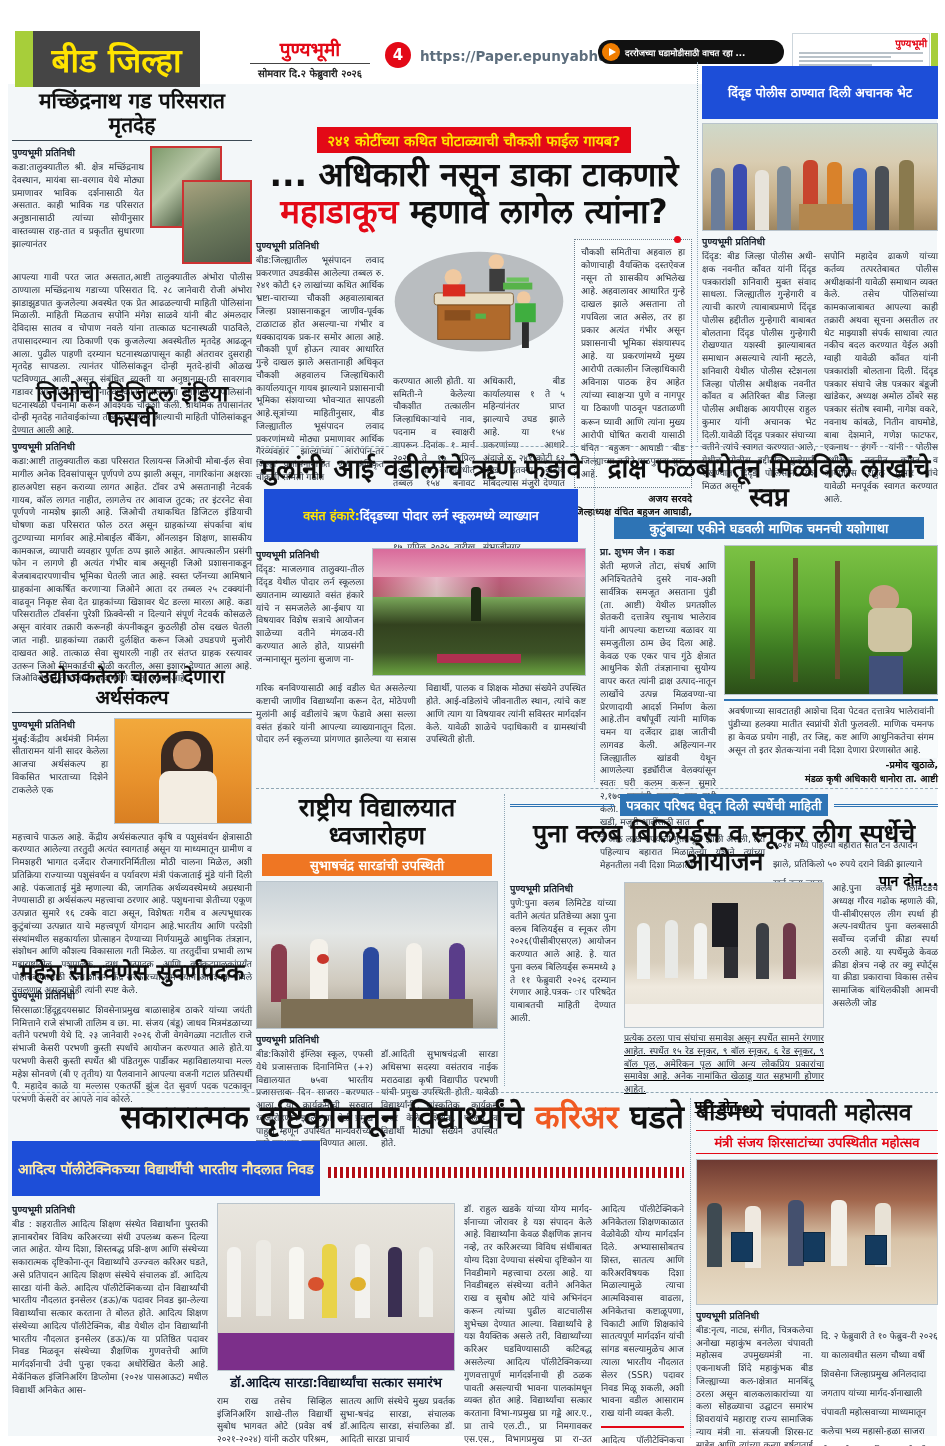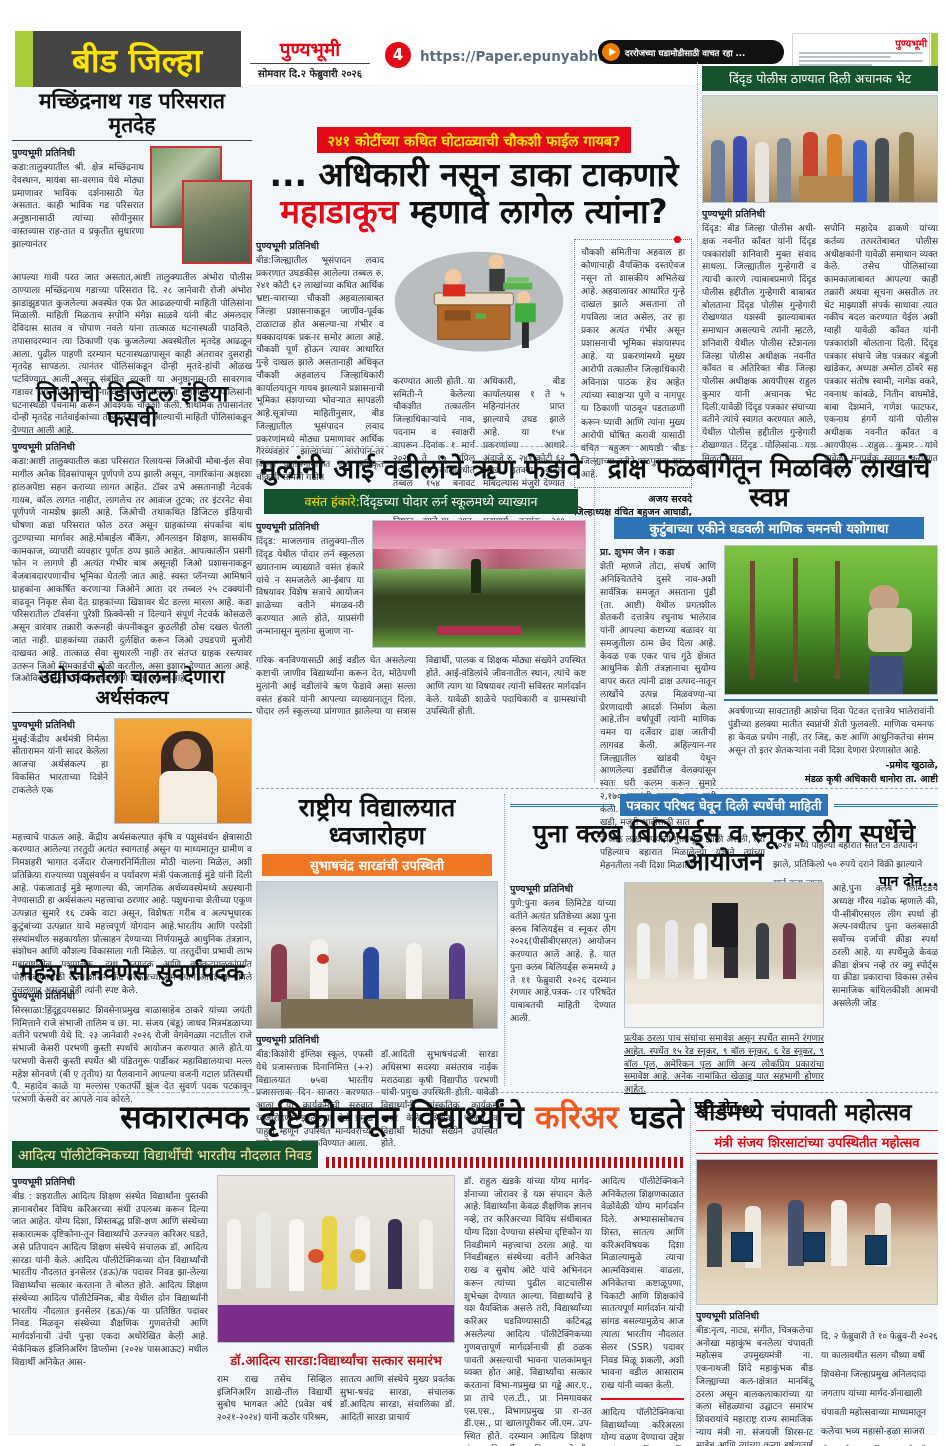--- a/index.html
+++ b/index.html
@@ -5,21 +5,21 @@
   html,body{margin:0;padding:0;background:#ffffff;}
   *{box-sizing:border-box;}
   body{font-family:"DejaVu Sans","Liberation Sans",sans-serif;}
   #page{position:relative;width:945px;height:1446px;background:#ffffff;overflow:hidden;}
   #content-tint{position:absolute;left:8px;top:84px;width:929px;height:1352px;background:#f3f7f9;}
   .abs{position:absolute;}
   .hl{font-weight:800;color:#101010;line-height:1.12;}
   .body-txt{font-size:9px;line-height:1.42;text-align:justify;color:#232c38;}
   .byline{font-weight:700;font-size:9.5px;color:#18202b;margin-bottom:2px;}
   .kicker-red{background:#e30917;color:#ffe400;font-weight:800;text-align:center;padding:3px 10px;font-size:14.5px;}
-  .bar-red{background:#14532d;color:#ffffff;font-weight:400;text-align:center;padding:4px 6px;font-size:12.5px;}
+  .bar-red{background:#1d4ed8;color:#ffffff;font-weight:700;text-align:center;padding:18px 6px;font-size:12.5px;}
   .bar-blue{background:#2e74b5;color:#ffffff;font-weight:800;text-align:center;padding:2px 6px;font-size:13px;}
   .bar-orange{background:#ef7623;color:#ffffff;font-weight:800;text-align:center;padding:2px 6px;font-size:13px;}
   .photo{position:relative;overflow:hidden;border:1px solid #b9c4cc;}
   .cols2{column-count:2;column-gap:10px;}
   .pan{font-weight:800;color:#000;font-size:14px;text-align:center;}
   .sepH{border-top:1px dashed #8fa6b4;}
   .sepV{border-left:1px dotted #8fa6b4;}
   .quote-box{border:1.5px dotted #6b7c89;padding:6px;font-size:9px;line-height:1.45;text-align:justify;color:#1c2430;position:relative;background:#f8fbfc;}
   .quote-dot{position:absolute;top:-4px;right:10px;width:7px;height:7px;border-radius:50%;background:#e30917;}
   .sig{font-weight:800;font-size:9.5px;text-align:right;color:#101010;line-height:1.4;}
@@ -29,21 +29,21 @@
   .play-tri{width:0;height:0;border-left:7px solid #fff;border-top:4.5px solid transparent;border-bottom:4.5px solid transparent;margin-left:2px;}
   .mini-line{height:2px;background:#b9c2c9;margin:2px 4px;}
   .hatch{background:repeating-linear-gradient(90deg,#b30d16 0 3px,#fff 3px 6px);height:11px;flex:1;margin-top:8px;}
 </style>
 </head>
 <body>
 
 <div id="page">
   <div id="content-tint"></div>
 
-  <div class="abs" style="left:15px;top:31px;width:226px;height:56px;background:#454545;display:flex;align-items:center;">
+  <div class="abs" style="left:15px;top:31px;width:185px;height:56px;background:#454545;display:flex;align-items:center;">
     <div style="width:18px;height:100%;background:#a7ce3a;"></div>
     <div style="flex:1;text-align:center;font-weight:800;font-size:33px;"><span style="color:#ffe400;">बीड जिल्हा</span></div>
   </div>
 
   <div class="abs" style="left:250px;top:36px;width:120px;text-align:center;">
     <div style="color:#e30917;font-weight:800;font-size:19px;">पुण्यभूमी</div>
     <div style="border-top:1.5px solid #444;margin:1px 0 2px;"></div>
     <div style="font-size:10px;font-weight:700;color:#222;">सोमवार दि.२ फेब्रुवारी २०२६</div>
   </div>
 
@@ -296,21 +296,21 @@
     </div>
   </div>
 
   <div class="abs sepH" style="left:12px;top:1092px;width:926px;"></div>
   <div class="abs sepV" style="left:690px;top:1098px;height:340px;"></div>
 
   <div class="abs" style="left:12px;top:1100px;width:672px;">
     <div class="hl" style="font-size:32px;text-align:right;">
       <span>सकारात्मक दृष्टिकोनातून विद्यार्थ्यांचे </span><span style="color:#f05a22;">करिअर</span><span> घडते</span>
     </div>
-    <div style="display:flex;gap:8px;align-items:flex-end;margin-top:5px;">
+    <div style="display:flex;gap:8px;align-items:center;margin-top:5px;">
       <div class="bar-red" style="flex:0 0 auto;max-width:62%;color:#ffe9a8;font-size:14px;">आदित्य पॉलीटेक्निकच्या विद्यार्थींची भारतीय नौदलात निवड</div>
       <div class="hatch"></div>
     </div>
     <div style="display:flex;gap:9px;margin-top:7px;">
       <div style="width:196px;flex:0 0 196px;">
         <div class="byline">पुण्यभूमी प्रतिनिधी</div>
         <div class="body-txt">बीड : शहरातील आदित्य शिक्षण संस्थेत विद्यार्थांना पुस्तकी ज्ञानाबरोबर विविध करिअरच्या संधी उपलब्ध करून दिल्या जात आहेत. योग्य दिशा, शिस्तबद्ध प्रशि-क्षण आणि संस्थेच्या सकारात्मक दृष्टिकोना-तून विद्यार्थ्यांचे उज्ज्वल करिअर घडते, असे प्रतिपादन आदित्य शिक्षण संस्थेचे संचालक डॉ. आदित्य सारडा यांनी केले. आदित्य पॉलीटेक्निकच्या दोन विद्यार्थ्यांची भारतीय नौदलात इनसेलर (डऊ)/क पदावर निवड झा-लेल्या विद्यार्थ्यांचा सत्कार करताना ते बोलत होते.  आदित्य शिक्षण संस्थेच्या आदित्य पॉलीटेक्निक, बीड येथील दोन विद्यार्थ्यांनी भारतीय नौदलात इनसेलर (डऊ)/क या प्रतिष्ठित पदावर निवड मिळवून संस्थेच्या शैक्षणिक गुणवत्तेची आणि मार्गदर्शनाची उंची पुन्हा एकदा अधोरेखित केली आहे. मेकॅनिकल इंजिनिअरिंग डिप्लोमा (२०२४ पासआऊट) मधील विद्यार्थी अनिकेत आस-</div>
       </div>
       <div style="width:238px;flex:0 0 238px;">
         <div class="photo" style="width:100%;height:168px;">
@@ -319,21 +319,21 @@
           <div style="position:absolute;left:16%;top:22%;width:15px;height:76px;background:#eceae4;border-radius:6px 6px 0 0;"></div>
           <div style="position:absolute;left:30%;top:26%;width:15px;height:72px;background:#f7f6f1;border-radius:6px 6px 0 0;"></div>
           <div style="position:absolute;left:44%;top:24%;width:15px;height:74px;background:#e9d34a;border-radius:6px 6px 0 0;"></div>
           <div style="position:absolute;left:58%;top:24%;width:15px;height:74px;background:#f3f2ee;border-radius:6px 6px 0 0;"></div>
           <div style="position:absolute;left:72%;top:26%;width:14px;height:70px;background:#3a2f52;border-radius:6px 6px 0 0;"></div>
           <div style="position:absolute;left:85%;top:26%;width:14px;height:70px;background:#efeee9;border-radius:6px 6px 0 0;"></div>
           <div style="position:absolute;left:38%;top:44%;width:16px;height:14px;background:#d8522e;border-radius:50%;"></div>
           <div style="position:absolute;left:56%;top:44%;width:16px;height:14px;background:#e0b22e;border-radius:50%;"></div>
           <div style="position:absolute;left:0;bottom:0;width:100%;height:22%;background:#7c2f8a;"></div>
         </div>
-        <div style="color:#b91c1c;font-weight:800;font-size:13px;text-align:center;margin-top:8px;">डॉ.आदित्य सारडा:विद्यार्थ्यांचा सत्कार समारंभ</div>
+        <div style="color:#0f172a;font-weight:800;font-size:13px;text-align:center;margin-top:2px;">डॉ.आदित्य सारडा:विद्यार्थ्यांचा सत्कार समारंभ</div>
         <div style="display:flex;gap:8px;margin-top:4px;">
           <div class="body-txt" style="flex:1;">राम राख तसेच सिव्हिल इंजिनिअरिंग शाखे-तील विद्यार्थी सुबोध भागवत ओटे (प्रवेश वर्ष २०२१-२०२४) यांनी कठोर परिश्रम,</div>
           <div class="body-txt" style="flex:1;">सातत्य आणि संस्थेचे मुख्य प्रवर्तक सुभा-षचंद्र सारडा, संचालक डॉ.आदित्य सारडा, संचालिका डॉ. आदिती सारडा प्राचार्य</div>
         </div>
       </div>
       <div style="width:128px;flex:0 0 128px;">
         <div class="body-txt">डॉ. राहुल खडके यांच्या योग्य मार्गद-र्शनाच्या जोरावर हे यश संपादन केले आहे. विद्यार्थ्यांना केवळ शैक्षणिक ज्ञानच नव्हे, तर करिअरच्या विविध संधींबाबत योग्य दिशा देण्याचा संस्थेचा दृष्टिकोन या निवडीमागे महत्त्वाचा ठरला आहे.  या निवडीबद्दल संस्थेच्या वतीने अनिकेत राख व सुबोध ओटे यांचे अभिनंदन करून त्यांच्या पुढील वाटचालीस शुभेच्छा देण्यात आल्या. विद्यार्थ्यांचे हे यश वैयक्तिक असले तरी, विद्यार्थ्यांच्या करिअर घडविण्यासाठी कटिबद्ध असलेल्या आदित्य पॉलीटेक्निकच्या गुणवत्तापूर्ण मार्गदर्शनाची ही ठळक पावती असल्याची भावना पालकांमधून व्यक्त होत आहे. विद्यार्थ्यांचा सत्कार करताना विभा-गप्रमुख प्रा गड्डे आर.ए., प्रा ताचे एल.टी., प्रा निमगावकर एस.एस., विभागप्रमुख प्रा रा-उत डी.एस., प्रा खालापूरीकर जी.एम. उप-स्थित होते. दरम्यान आदित्य शिक्षण संस्था विद्यार्थी घडविण्यात नेहमीच अग्रेसर आहे.</div>
       </div>
       <div style="flex:1;">
         <div class="body-txt">आदित्य पॉलीटेक्निकने अनिकेतला शिक्षणकाळात वेळोवेळी योग्य मार्गदर्शन दिले. अभ्यासासोबतच शिस्त, सातत्य आणि करिअरविषयक दिशा मिळाल्यामुळे त्याचा आत्मविश्वास वाढला, अनिकेतचा कष्टाळूपणा, चिकाटी आणि शिक्षकांचे सातत्यपूर्ण मार्गदर्शन यांची सांगड बसल्यामुळेच आज त्याला भारतीय नौदलात सेलर (SSR) पदावर निवड मिळू शकली, अशी भावना वडील आसाराम राख यांनी व्यक्त केली.</div>

